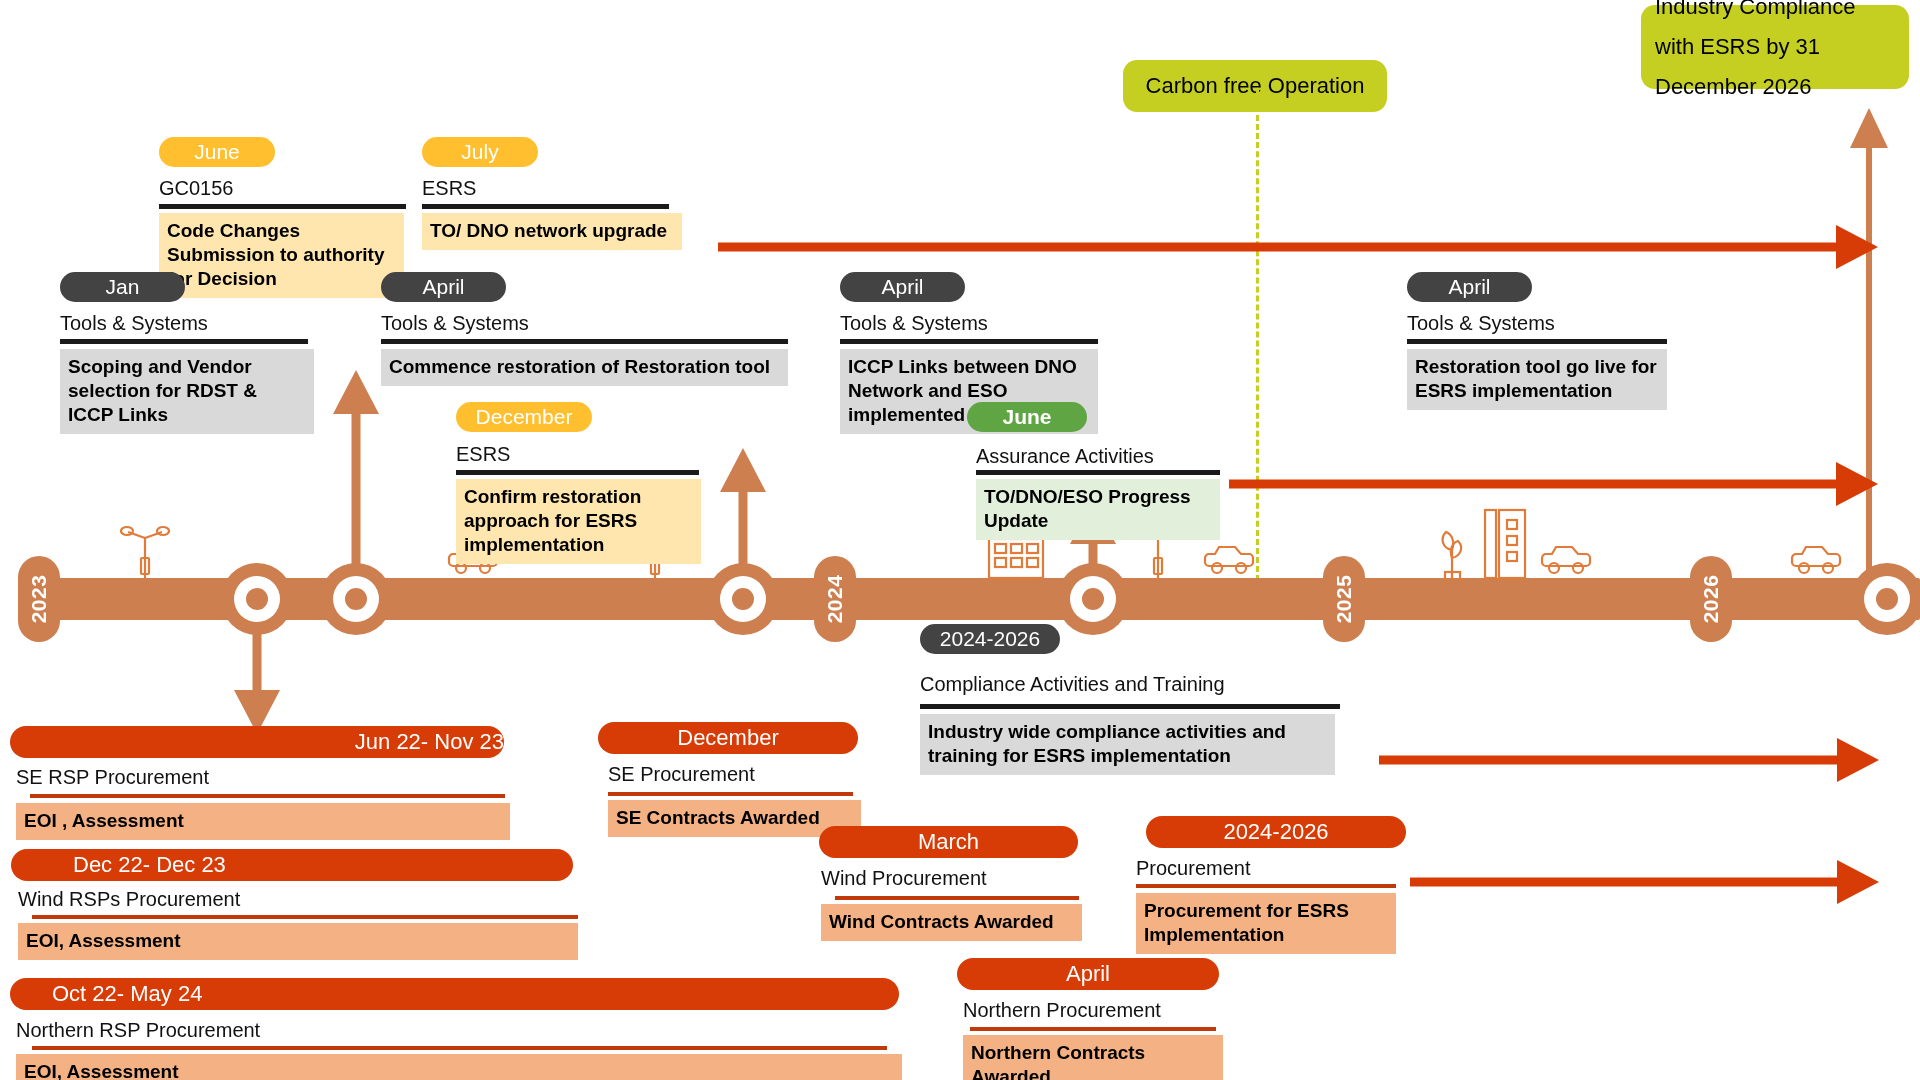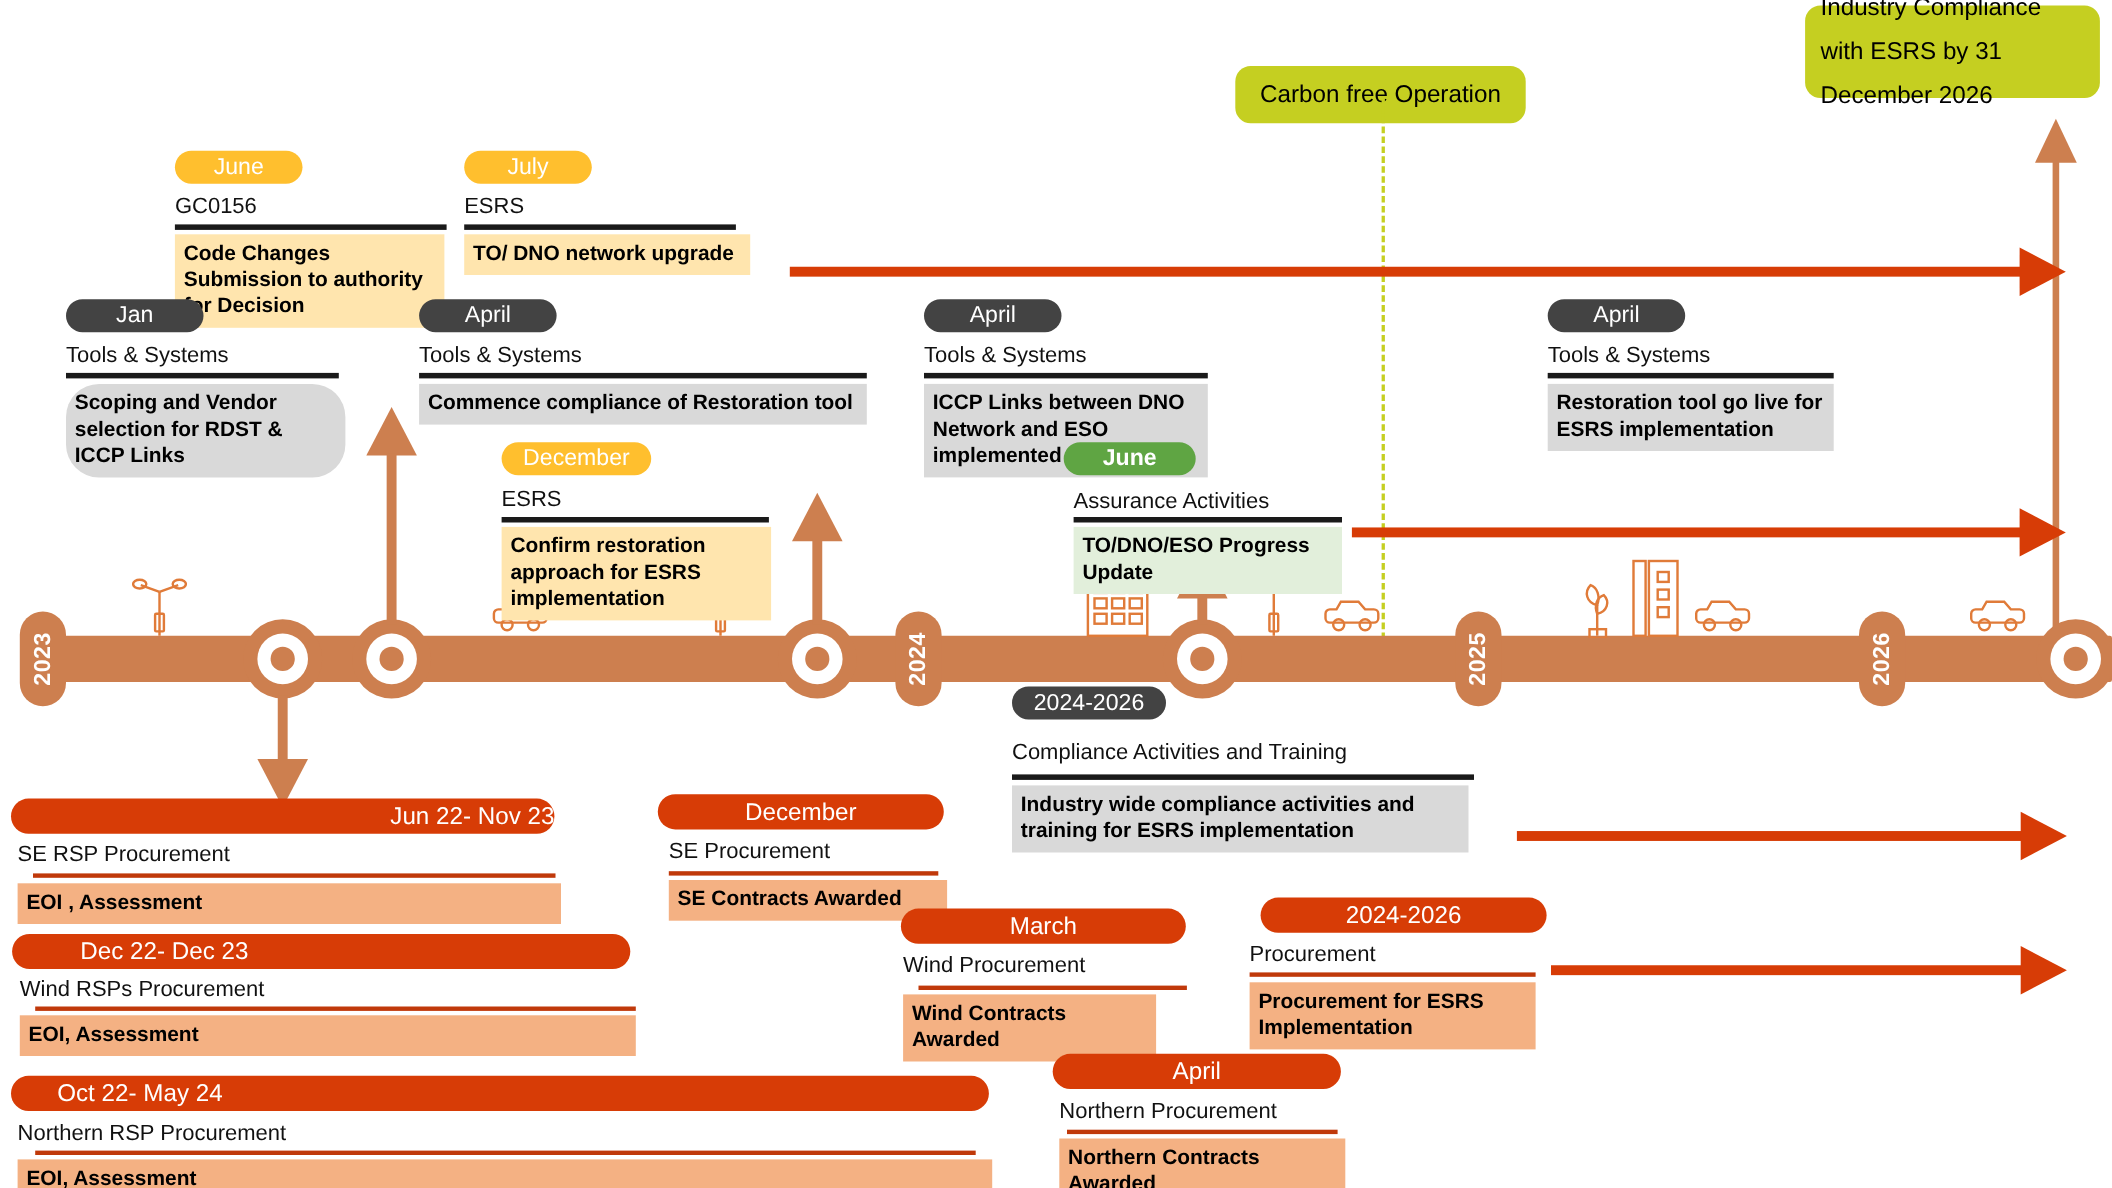--- a/index.html
+++ b/index.html
@@ -288,28 +288,28 @@
   </div>
   <div class="abs stream-title" style="left:422px;top:176px;">ESRS</div>
   <div class="abs rule" style="left:422px;top:204px;width:247px;"></div>
   <div class="abs chip cream" style="left:422px;top:213px;width:260px;">TO/ DNO network upgrade</div>
 
   <div class="abs" style="left:60px;top:272px;width:125px;">
     <div class="pill dark">Jan</div>
   </div>
   <div class="abs stream-title" style="left:60px;top:311px;">Tools &amp; Systems</div>
   <div class="abs rule" style="left:60px;top:339px;width:248px;"></div>
-  <div class="abs chip grey" style="left:60px;top:349px;width:254px;border-radius:30px;">Scoping and Vendor selection for RDST &amp; ICCP Links</div>
+  <div class="abs chip grey" style="left:60px;top:349px;width:254px;">Scoping and Vendor selection for RDST &amp; ICCP Links</div>
 
   <div class="abs" style="left:381px;top:272px;width:125px;">
     <div class="pill dark">April</div>
   </div>
   <div class="abs stream-title" style="left:381px;top:311px;">Tools &amp; Systems</div>
   <div class="abs rule" style="left:381px;top:339px;width:407px;"></div>
-  <div class="abs chip grey" style="left:381px;top:349px;width:407px;">Commence compliance of Restoration tool</div>
+  <div class="abs chip grey" style="left:381px;top:349px;width:407px;">Commence restoration of Restoration tool</div>
 
   <div class="abs" style="left:456px;top:402px;width:136px;">
     <div class="pill amber">December</div>
   </div>
   <div class="abs stream-title" style="left:456px;top:442px;">ESRS</div>
   <div class="abs rule" style="left:456px;top:470px;width:243px;"></div>
   <div class="abs chip cream" style="left:456px;top:479px;width:245px;">Confirm restoration approach for ESRS implementation</div>
 
   <div class="abs" style="left:840px;top:272px;width:125px;">
     <div class="pill dark">April</div>
@@ -358,21 +358,21 @@
   </div>
   <div class="abs stream-title" style="left:18px;top:887px;">Wind RSPs Procurement</div>
   <div class="abs rule red" style="left:32px;top:915px;width:546px;"></div>
   <div class="abs chip peach" style="left:18px;top:923px;width:560px;">EOI, Assessment</div>
 
   <div class="abs" style="left:819px;top:826px;width:259px;">
     <div class="pill red-lg">March</div>
   </div>
   <div class="abs stream-title" style="left:821px;top:866px;">Wind Procurement</div>
   <div class="abs rule red" style="left:835px;top:896px;width:244px;"></div>
-  <div class="abs chip peach" style="left:821px;top:904px;width:230px;">Wind Contracts Awarded</div>
+  <div class="abs chip peach" style="left:821px;top:904px;width:261px;">Wind Contracts Awarded</div>
 
   <div class="abs" style="left:1146px;top:816px;width:260px;">
     <div class="pill red-lg">2024-2026</div>
   </div>
   <div class="abs stream-title" style="left:1136px;top:856px;">Procurement</div>
   <div class="abs rule red" style="left:1136px;top:884px;width:260px;"></div>
   <div class="abs chip peach" style="left:1136px;top:893px;width:260px;">Procurement for ESRS Implementation</div>
 
   <div class="abs" style="left:10px;top:978px;width:889px;">
     <div class="pill red-lg" style="text-align:left;padding-left:42px;box-sizing:border-box;">Oct 22- May 24</div>

